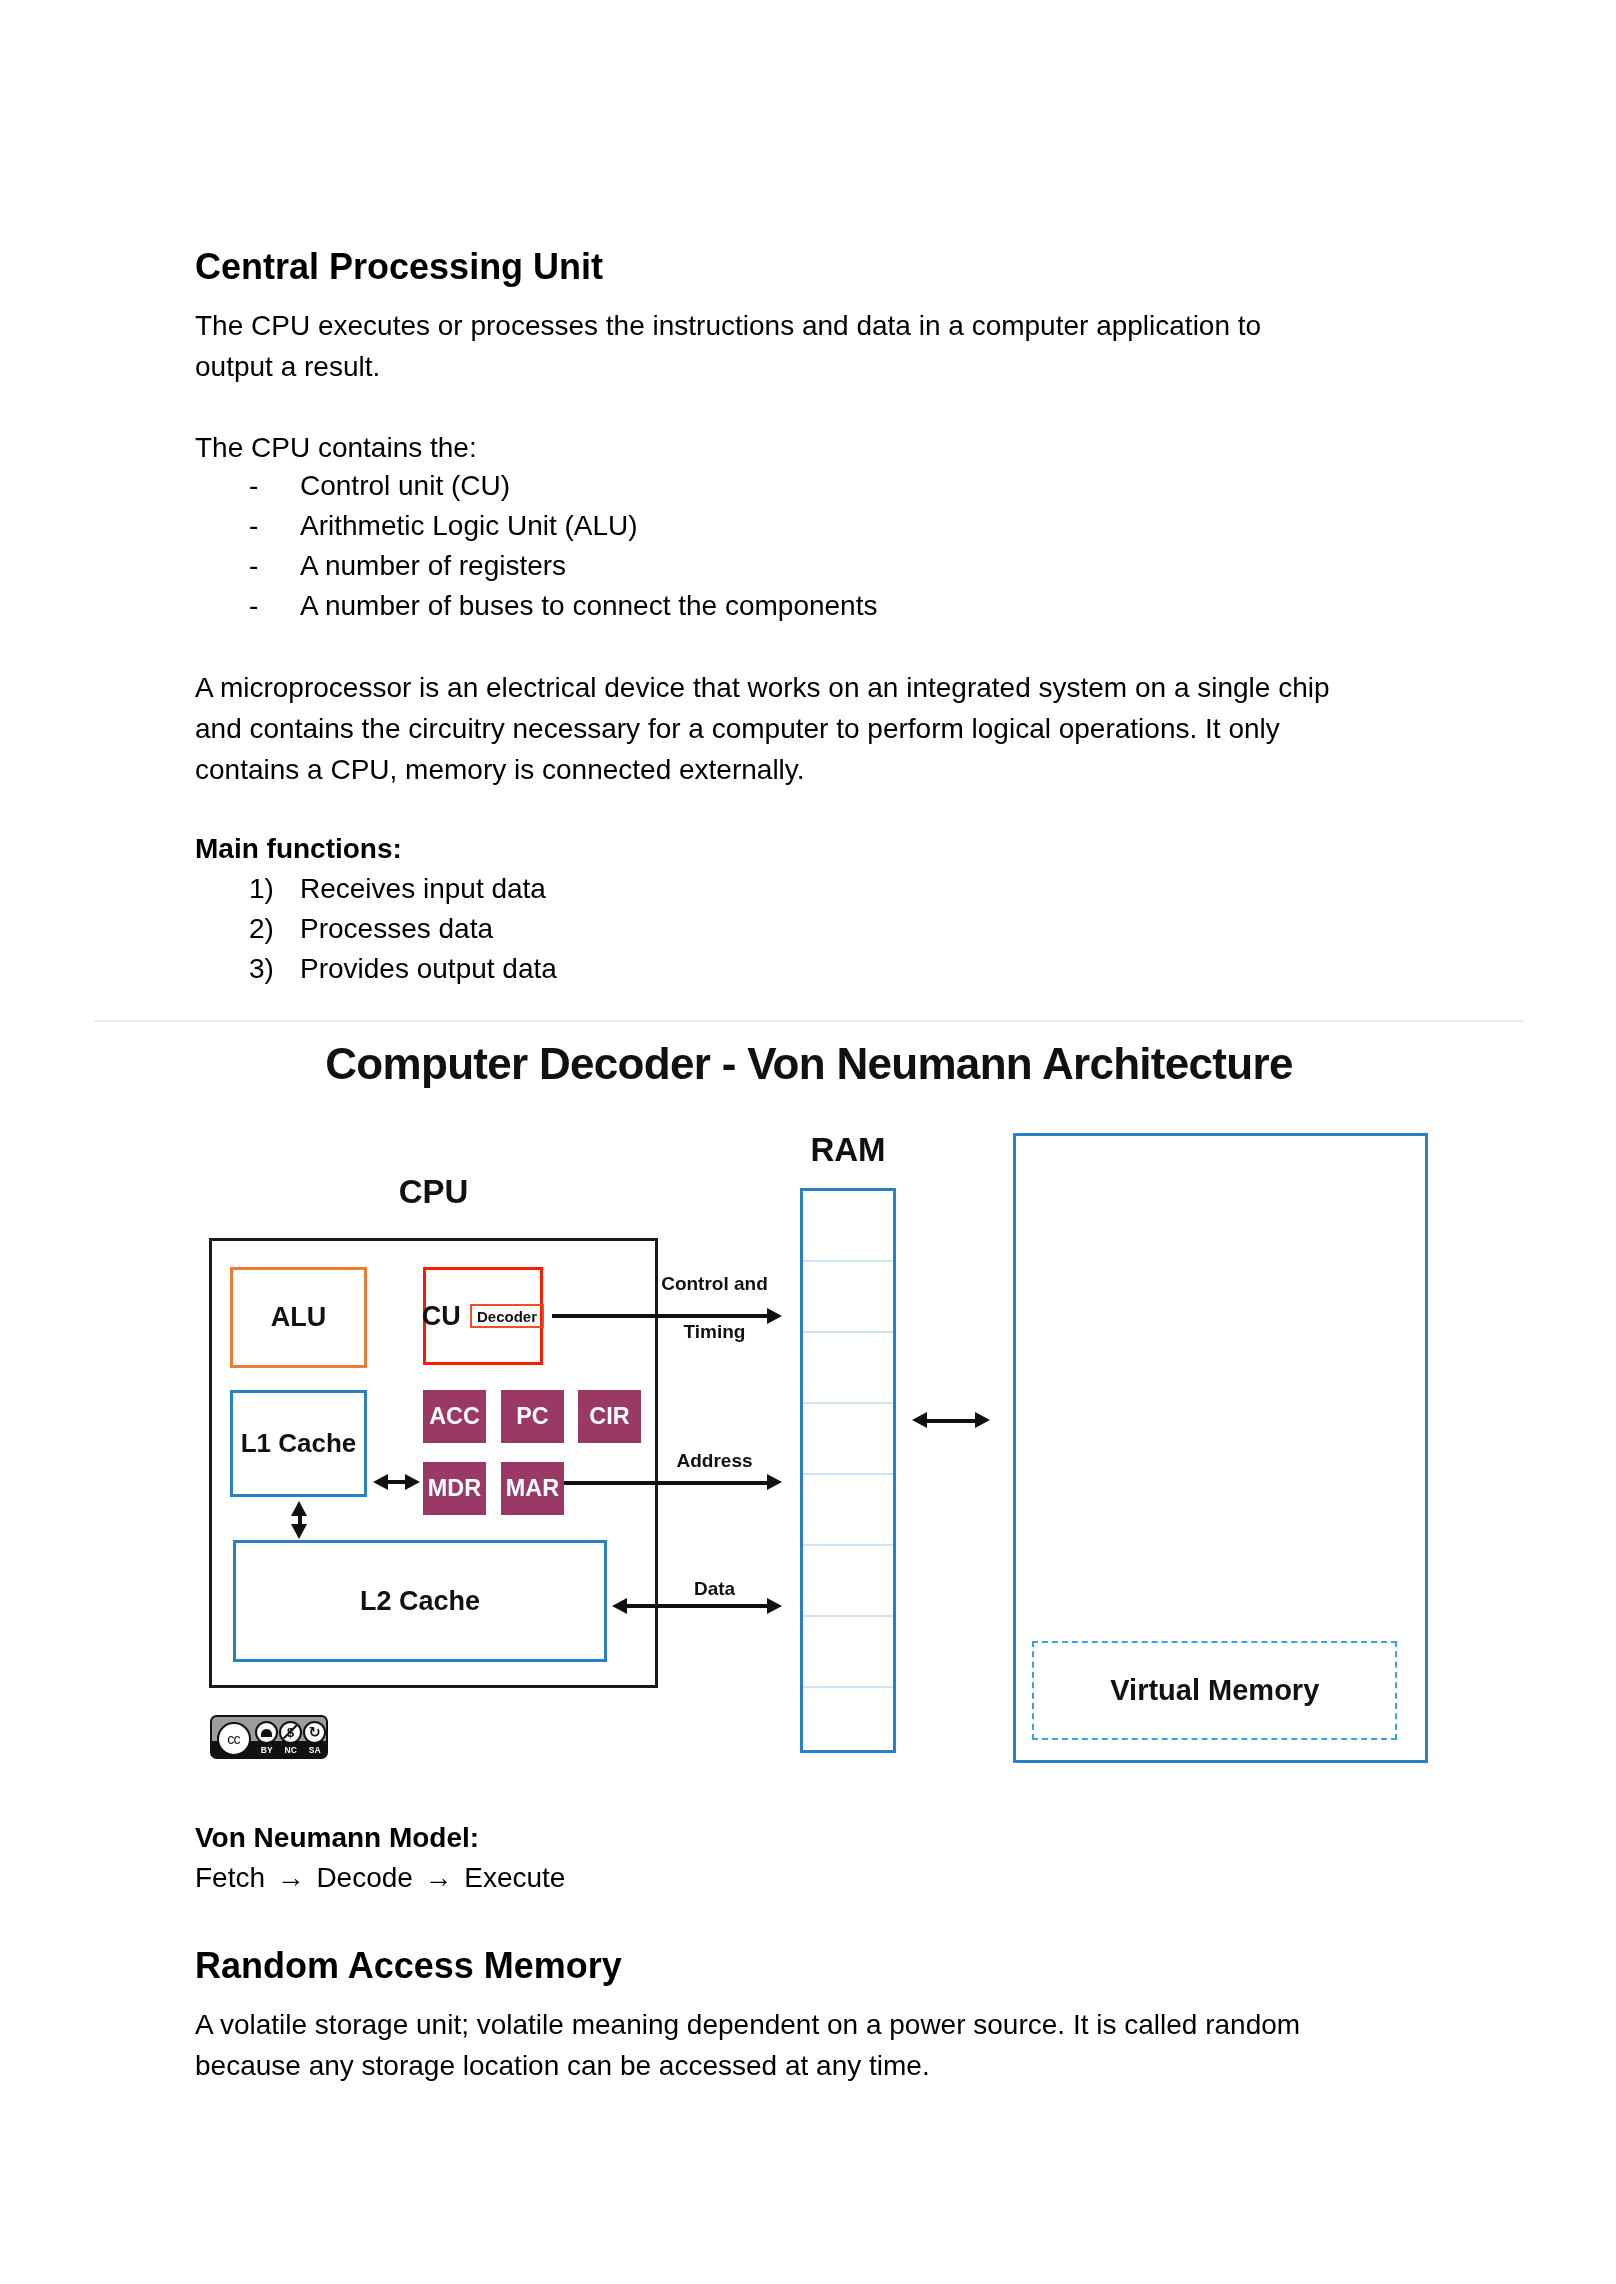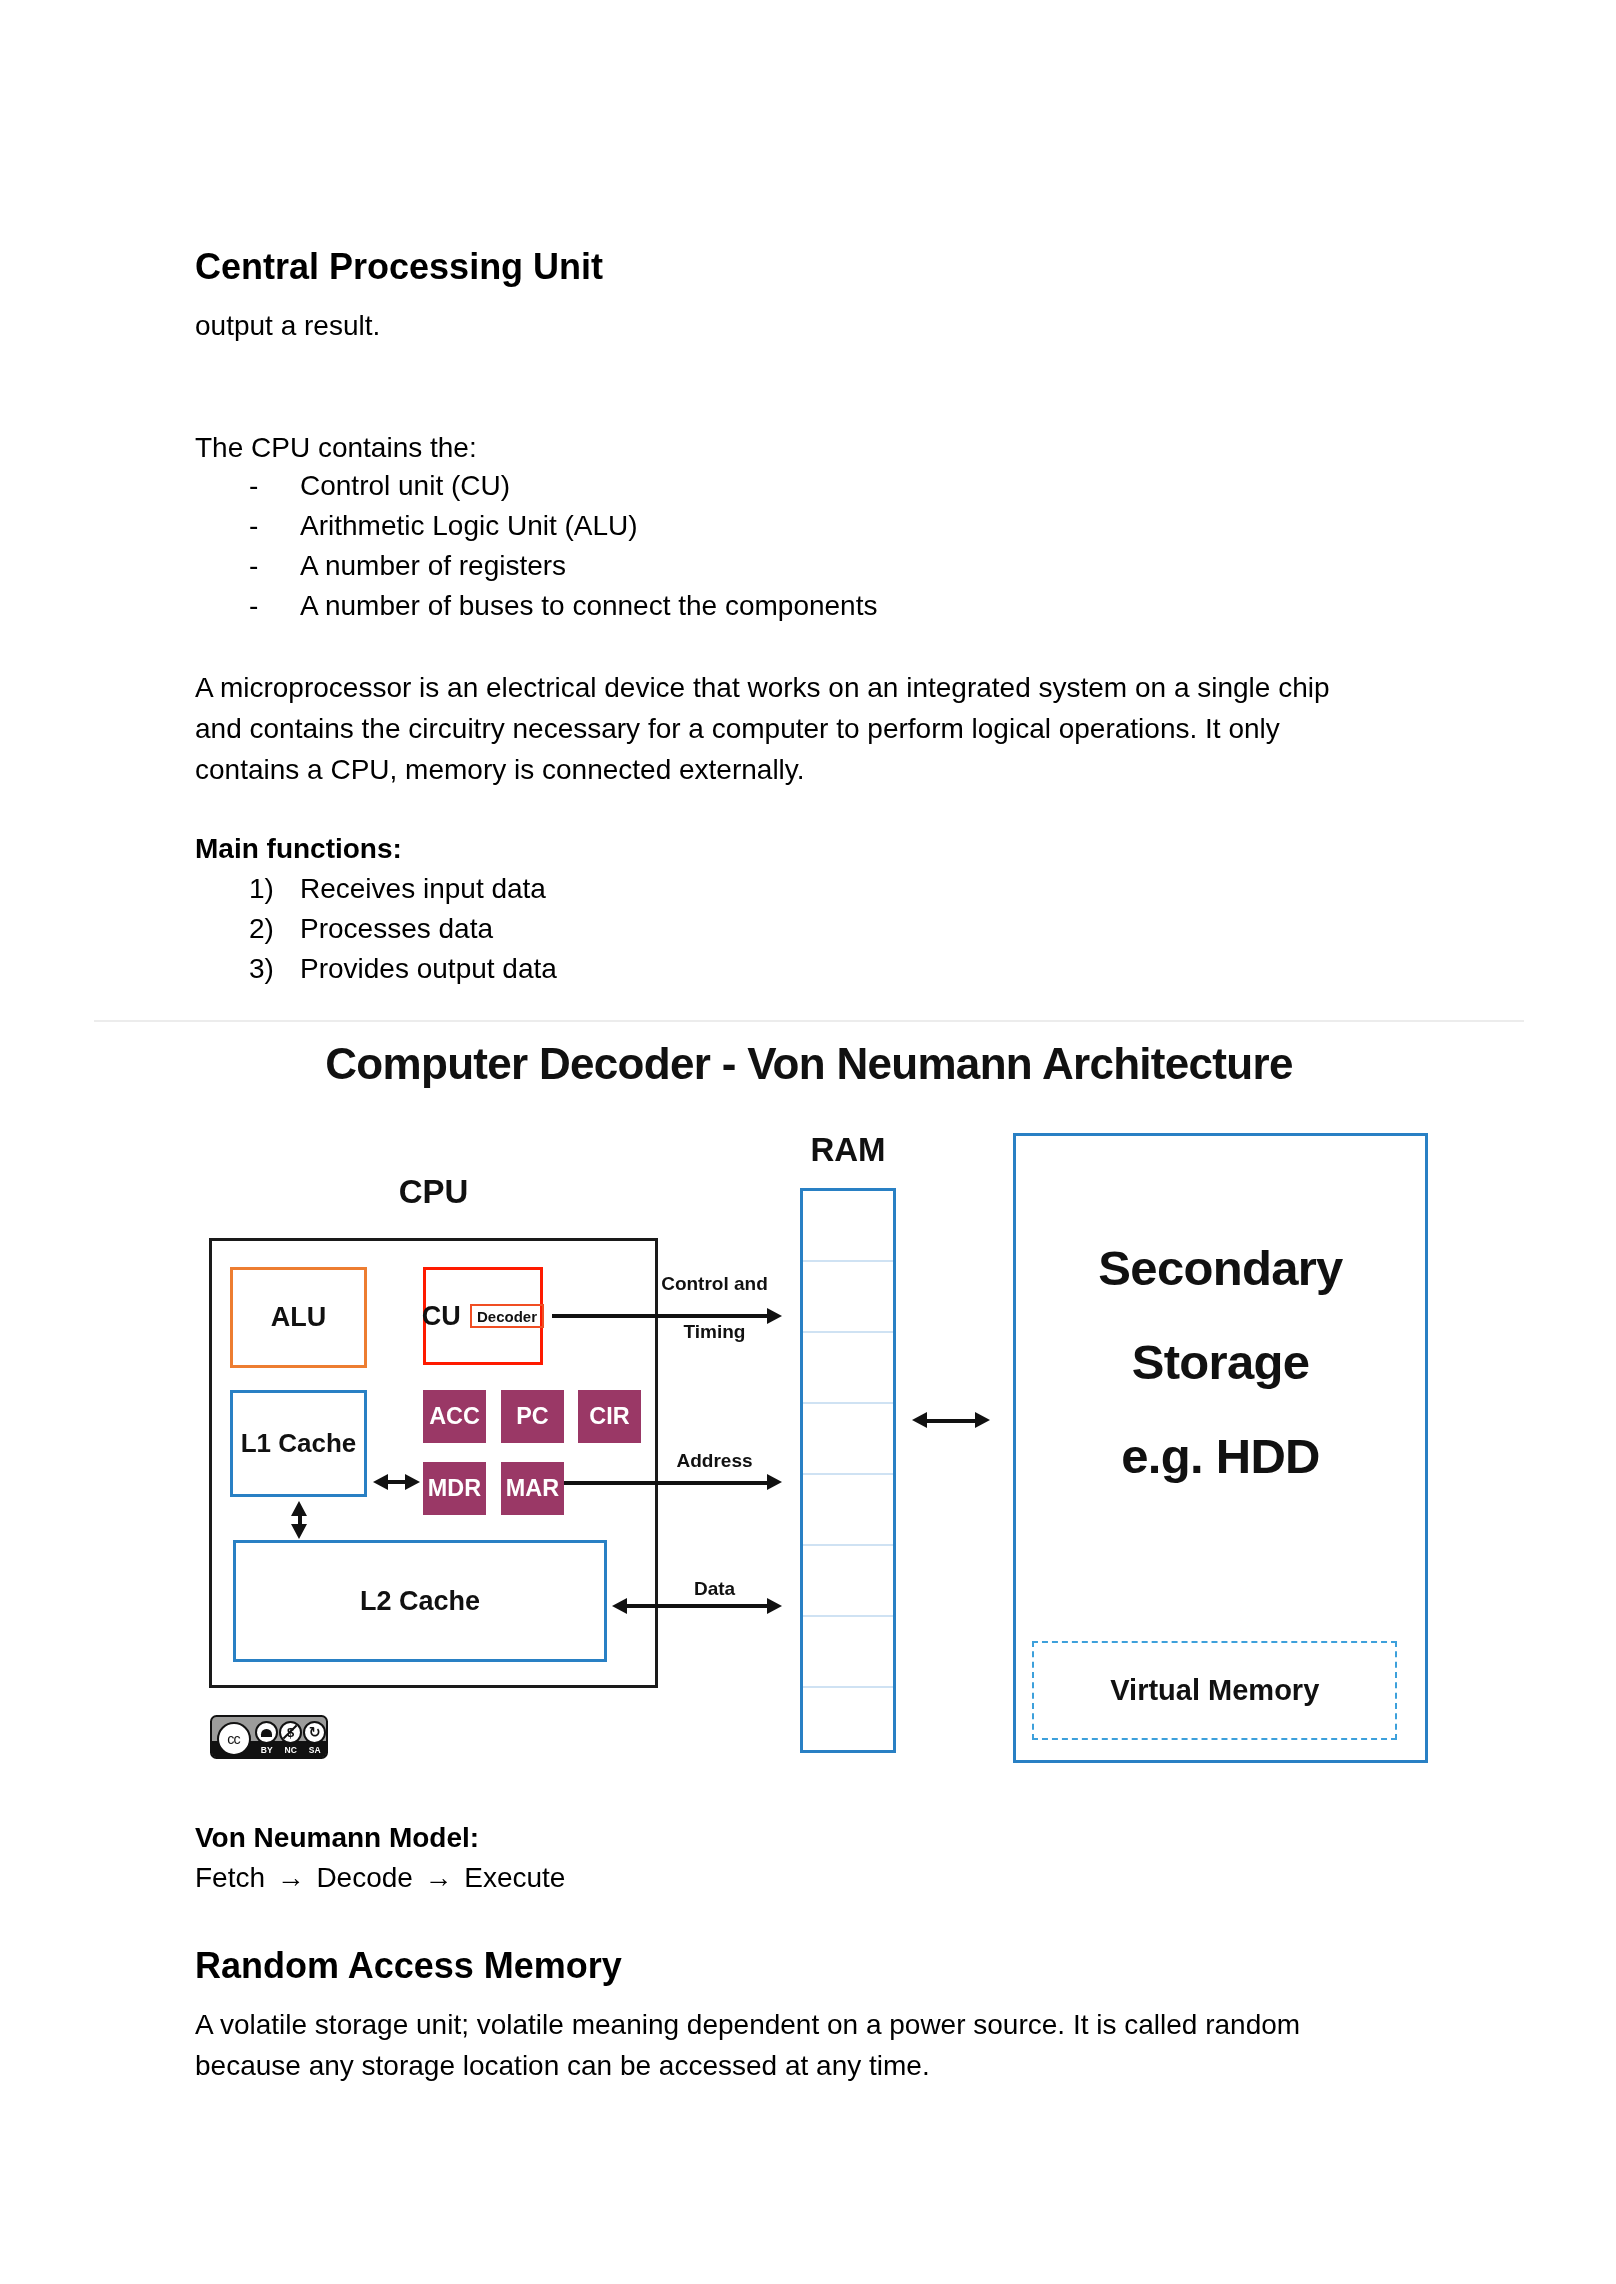--- a/index.html
+++ b/index.html
@@ -63,20 +63,21 @@
   .cc-lbl.l1 { left:43px; } .cc-lbl.l2 { left:67px; } .cc-lbl.l3 { left:91px; }
 </style>
 </head>
 <body>
 
 <div class="page">
 
   <div class="abs h2" style="left:195px; top:243px;">Central Processing Unit</div>
 
   <div class="abs body-txt" style="left:195px; top:305px;">
+    <span class="line">The CPU executes or processes the instructions and data in a computer application to</span>
     <span class="line">output a result.</span>
   </div>
 
   <div class="abs body-txt" style="left:195px; top:427px;">The CPU contains the:</div>
 
   <div class="abs list" style="left:249px; top:466px;">
     <div class="li">
       <span class="marker">-</span>
       <span>Control unit (CU)</span>
     </div>
@@ -135,25 +136,20 @@
     <div class="reg" style="left:407px; top:380px;">PC</div>
     <div class="reg" style="left:484px; top:380px;">CIR</div>
     <div class="reg" style="left:329px; top:452px;">MDR</div>
     <div class="reg" style="left:407px; top:452px;">MAR</div>
 
     <div class="l2-box cell">L2 Cache</div>
 
     <div class="ram-box"></div>
 
     <div class="ss-box">
-      <div class="ss-text">
-        <span class="line">Secondary</span>
-        <span class="line">Storage</span>
-        <span class="line">e.g. HDD</span>
-      </div>
       <div class="vm-box">Virtual Memory</div>
     </div>
 
     <div class="bus-label" style="left:523px; top:263px;">Control and</div>
     <div class="bus-label" style="left:523px; top:311px;">Timing</div>
     <div class="bus-label" style="left:523px; top:440px;">Address</div>
     <div class="bus-label" style="left:523px; top:568px;">Data</div>
 
     <div class="hline" style="left:458px; top:304px; width:217px;"></div>
     <div class="tri tri-r" style="left:673px; top:298px;"></div>

